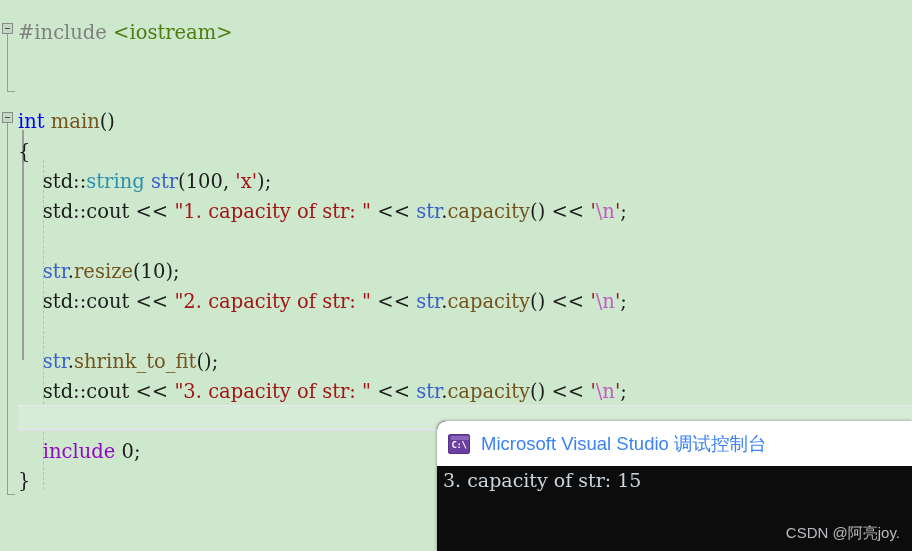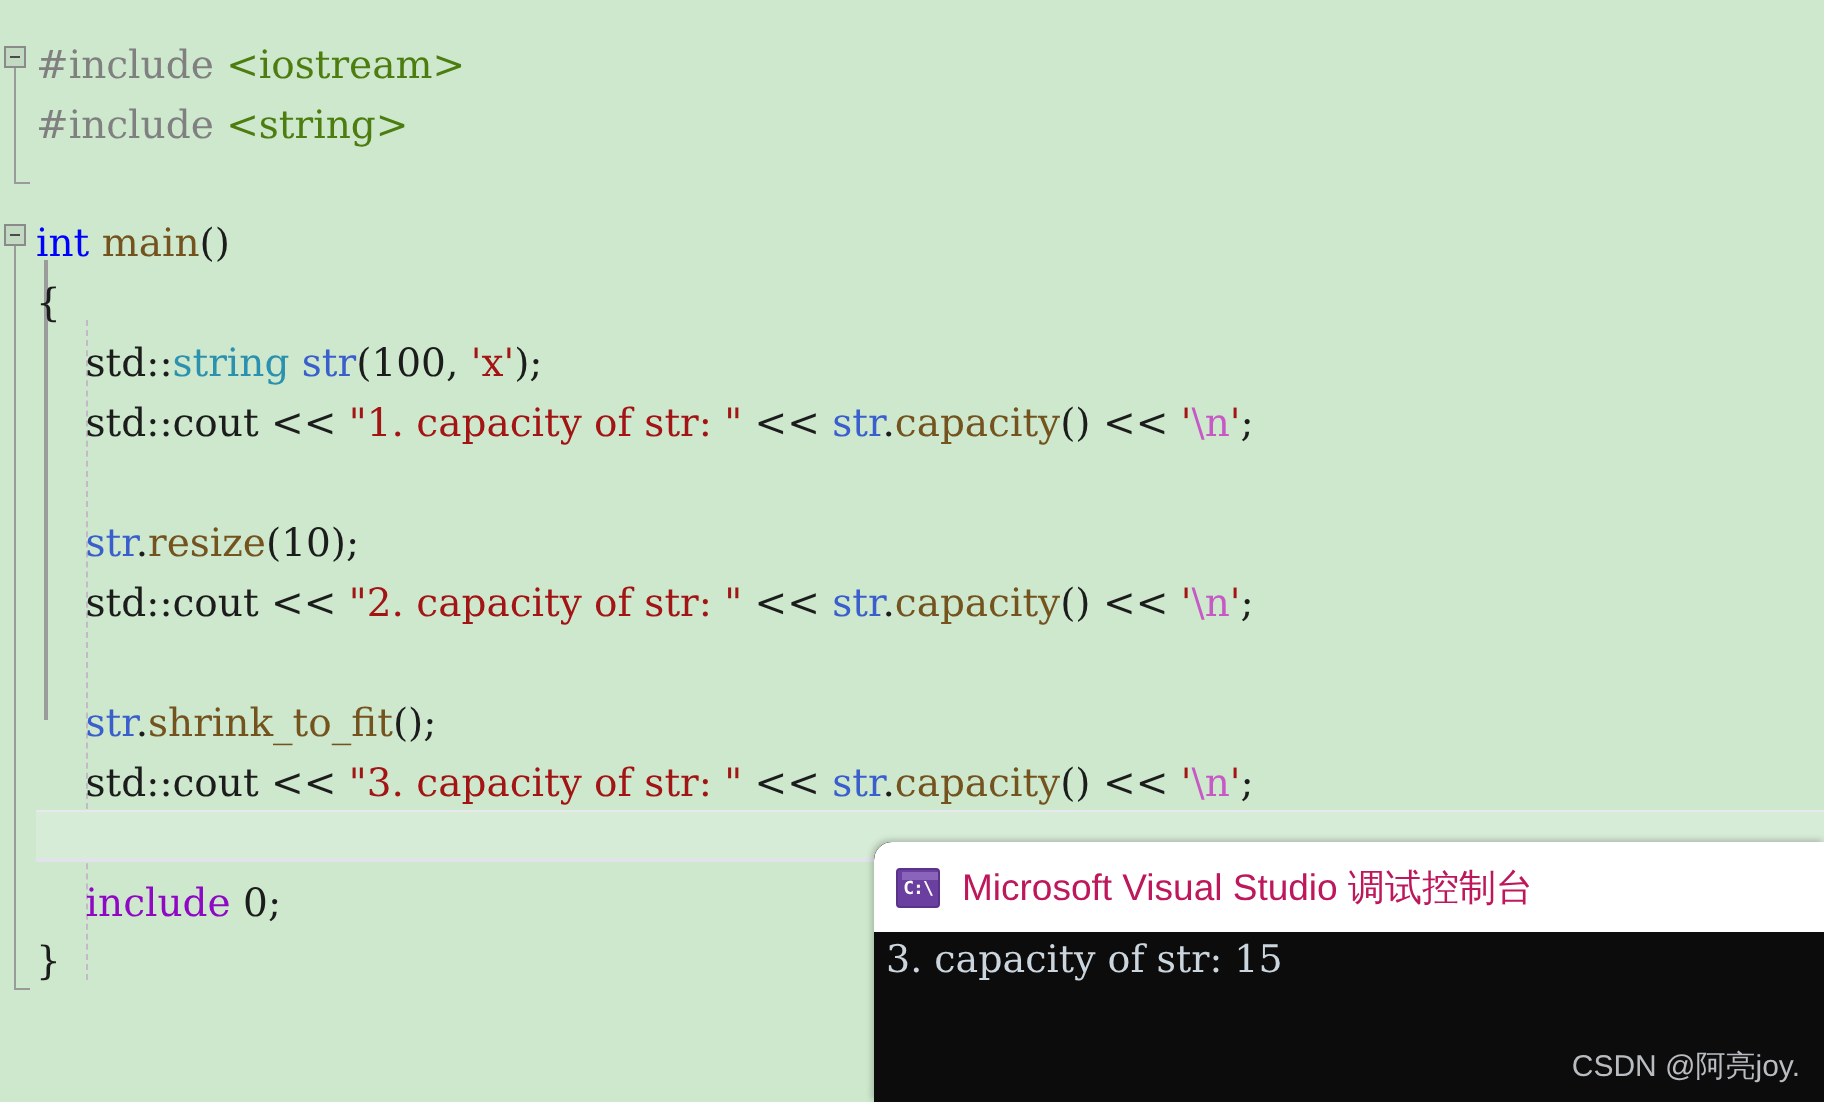--- a/index.html
+++ b/index.html
@@ -160,21 +160,21 @@
     font-size: 9px;
     line-height: 10px;
     color: #ffffff;
     font-weight: bold;
     letter-spacing: -0.5px;
   }
   .con-title-text {
     margin-left: 11px;
     font-family: "Liberation Sans", "DejaVu Sans", sans-serif;
     font-size: 18.5px;
-    color: #be185d;
+    color: #3b82f6;
     white-space: nowrap;
   }
   .con-body {
     position: relative;
     height: 85px;
     background: #0c0c0c;
     padding-top: 2px;
   }
   .con-line {
     font-family: "DejaVu Serif", "Liberation Serif", serif;
@@ -210,21 +210,20 @@
 
   <div class="scope-bar" style="left:22px; top:130px; height:230px;"></div>
 
   <div class="indent-guide" style="left:43px; top:160px; height:330px;"></div>
 
   <div class="collapse-box" style="left:2px;  top:23px;"></div>
   <div class="collapse-box" style="left:2px;  top:112px;"></div>
 
   <div class="code-area" id="code-area">
       <div class="line" style="top: 18px;"><span class="t-pre">#include </span><span class="t-inc">&lt;iostream&gt;</span></div>
-      <div class="line" style="top: 48px;"><span class="t-pre">#include </span><span class="t-inc">&lt;string&gt;</span></div>
       <div class="line" style="top: 78px;"></div>
       <div class="line" style="top: 107px;"><span class="t-kw">int</span><span class="t-plain"> </span><span class="t-func">main</span><span class="t-plain">()</span></div>
       <div class="line" style="top: 137px;"><span class="t-plain">{</span></div>
       <div class="line" style="top: 167px;"><span class="t-plain">    std::</span><span class="t-type">string</span><span class="t-plain"> </span><span class="t-var">str</span><span class="t-plain">(</span><span class="t-num">100</span><span class="t-plain">, </span><span class="t-str">'x'</span><span class="t-plain">);</span></div>
       <div class="line" style="top: 197px;"><span class="t-plain">    std::cout &lt;&lt; </span><span class="t-str">"1. capacity of str: "</span><span class="t-plain"> &lt;&lt; </span><span class="t-var">str</span><span class="t-plain">.</span><span class="t-func">capacity</span><span class="t-plain">() &lt;&lt; </span><span class="t-str">'</span><span class="t-esc">\n</span><span class="t-str">'</span><span class="t-plain">;</span></div>
       <div class="line" style="top: 227px;"></div>
       <div class="line" style="top: 257px;"><span class="t-plain">    </span><span class="t-var">str</span><span class="t-plain">.</span><span class="t-func">resize</span><span class="t-plain">(</span><span class="t-num">10</span><span class="t-plain">);</span></div>
       <div class="line" style="top: 287px;"><span class="t-plain">    std::cout &lt;&lt; </span><span class="t-str">"2. capacity of str: "</span><span class="t-plain"> &lt;&lt; </span><span class="t-var">str</span><span class="t-plain">.</span><span class="t-func">capacity</span><span class="t-plain">() &lt;&lt; </span><span class="t-str">'</span><span class="t-esc">\n</span><span class="t-str">'</span><span class="t-plain">;</span></div>
       <div class="line" style="top: 317px;"></div>
       <div class="line" style="top: 347px;"><span class="t-plain">    </span><span class="t-var">str</span><span class="t-plain">.</span><span class="t-func">shrink_to_fit</span><span class="t-plain">();</span></div>

